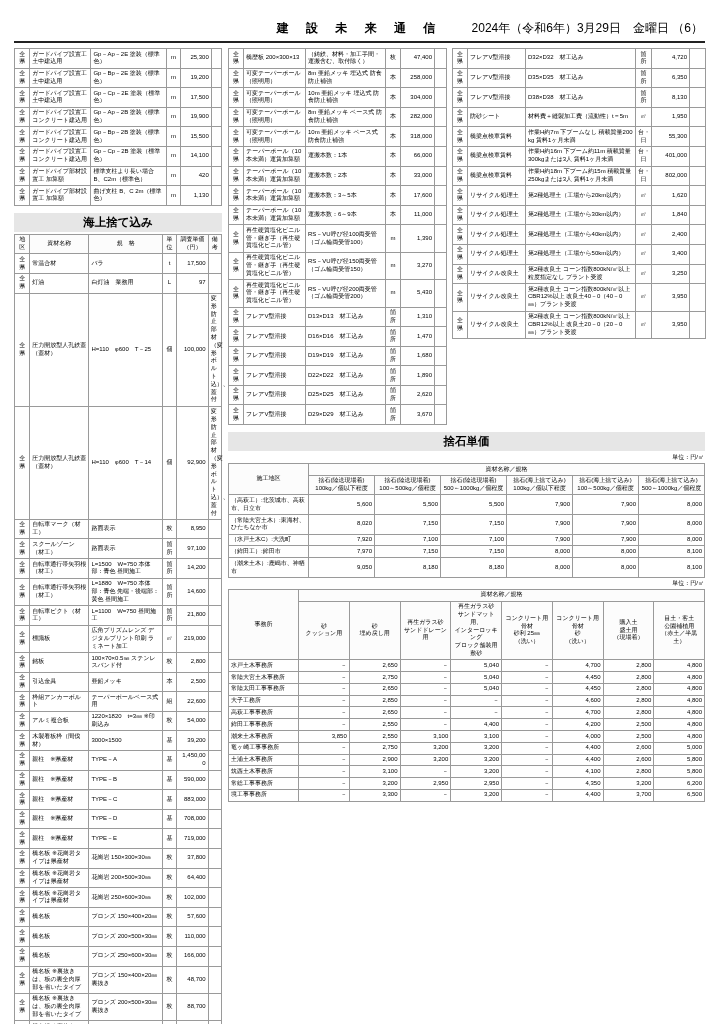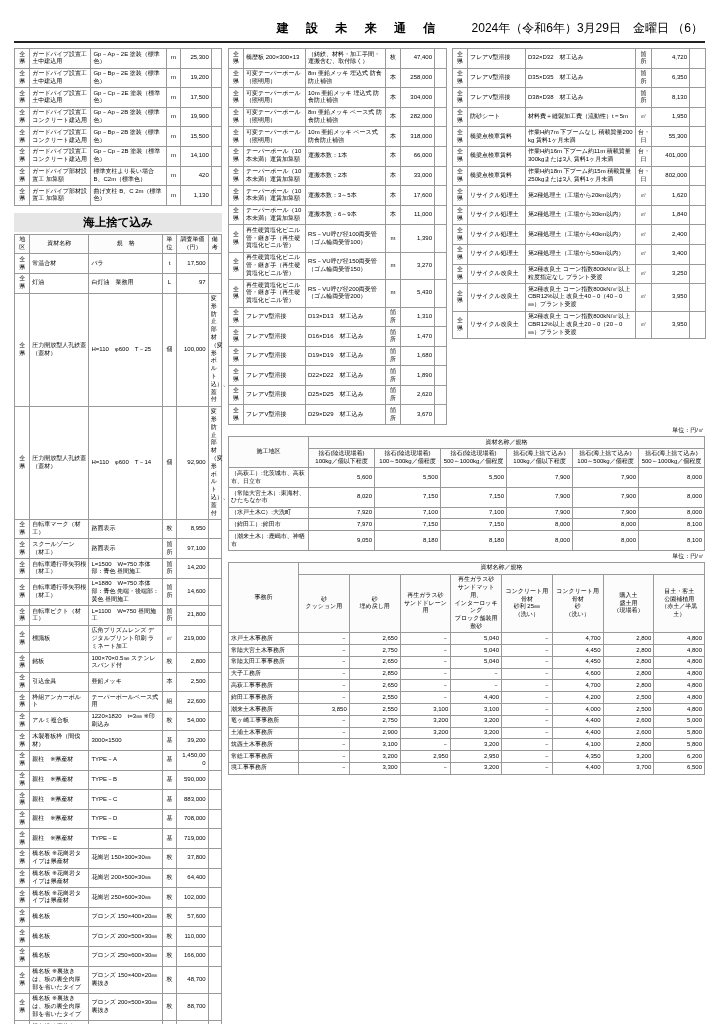--- a/index.html
+++ b/index.html
@@ -658,20 +658,21 @@
                   <td>第2種改良土 コーン指数800kN/㎡以上 CBR12%以上 改良土20－0（20－0㎜）プラント受渡</td>
                   <td class="ctr">㎡</td>
                   <td class="num">3,950</td>
                   <td></td>
                 </tr>
               </tbody>
           </table>
         </div>
       </div>
 
+      <div class="section-title">捨石単価</div>
       <div class="unit-note">単位：円/㎥</div>
       <table>
         <colgroup>
             <col style="width:80px">
           </colgroup>
         <thead>
           <tr>
             <th rowspan="2">施工地区</th>
             <th colspan="6">資材名称／規格</th>
           </tr>

